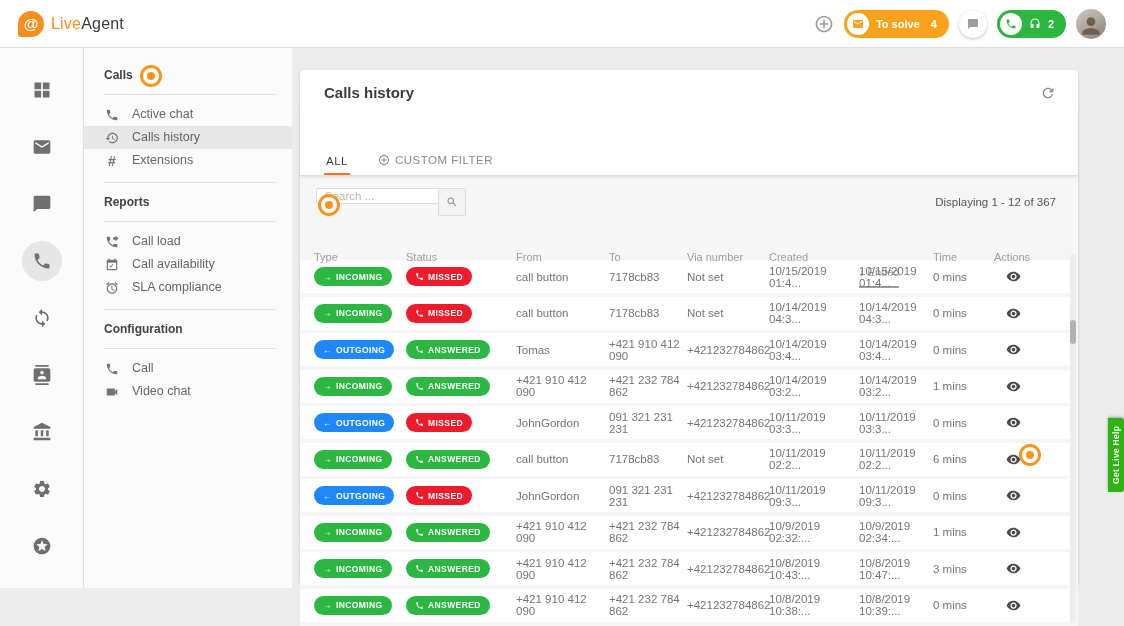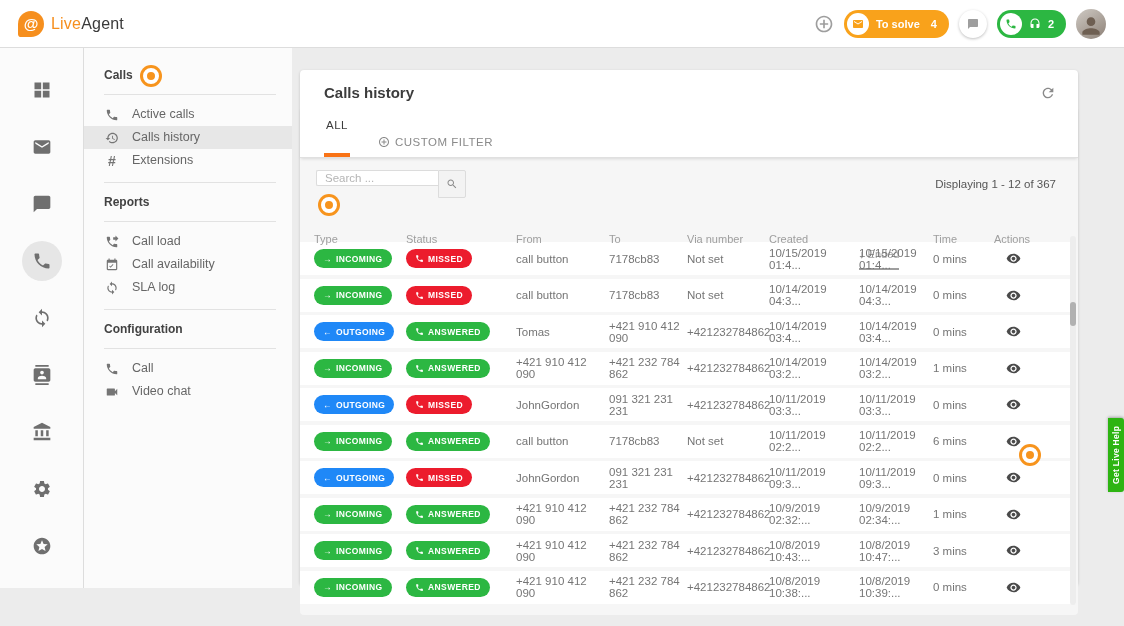--- a/index.html
+++ b/index.html
@@ -37,21 +37,21 @@
   .nav-gap { height:6px; }
 
   
   .content { flex:1; padding:22px 46px 0 8px; }
   .card { background:#fff; border-radius:4px; box-shadow:0 1px 3px rgba(0,0,0,.18); height:515px; position:relative; display:flex; flex-direction:column; }
   .card-head { display:flex; justify-content:space-between; align-items:center; padding:14px 22px 6px 24px; }
   .card-head h1 { font-size:15px; font-weight:bold; color:#3c3c3c; }
   .refresh { background:none; border:none; color:#8a8a8a; cursor:pointer; }
   .tabs { display:flex; align-items:flex-end; gap:26px; padding:6px 22px 0 24px; border-bottom:1px solid #e0e0e0; box-shadow:0 2px 3px -1px rgba(0,0,0,.12); position:relative; z-index:2; }
   .tab { font-size:11.5px; color:#8a8a8a; letter-spacing:.5px; padding:6px 2px 9px; cursor:pointer; display:flex; align-items:center; gap:5px; text-transform:uppercase; }
-  .tab.active { color:#3c3c3c; border-bottom:4px solid #f97316; padding-bottom:22px; }
+  .tab.active { color:#3c3c3c; border-bottom:2px solid #f97316; padding-bottom:6px;margin-top:36px; }
   .card-body { background:#f6f6f6; flex:1; border-radius:0 0 4px 4px; position:relative; padding:0 0 8px 0; }
   .search-row { display:flex; justify-content:space-between; align-items:center; padding:12px 22px 10px 16px; }
   .search-group { display:flex; }
   .search-group input { width:122px; height:16px; border:1px solid #dcdcdc; border-right:none; background:#fff; padding:0 8px; font-size:11.5px; font-family:inherit; color:#555; outline:none; border-radius:2px 0 0 2px; }
   .search-group input::placeholder { color:#b5b5b5; }
   .search-btn { width:28px; height:28px; border:1px solid #dcdcdc; background:#f3f3f3; color:#8a8a8a; display:flex; align-items:center; justify-content:center; cursor:pointer; border-radius:0 2px 2px 0; }
   .displaying { font-size:11.5px; color:#555; }
 
   .thead, .trow { display:grid; grid-template-columns:92px 110px 93px 78px 82px 90px 74px 61px 1fr; align-items:center; padding-left:14px; }
   .thead { height:30px; font-size:11px; color:#9e9e9e; margin-bottom:4px; }
@@ -198,21 +198,21 @@
     </nav>
   <nav class="sidenav" id="sidenav">
       <div class="nav-title">Calls</div>
       <hr class="nav-hr">
       <div class="nav-item">
         <span class="nico">
           <svg width="14" height="14" viewBox="0 0 24 24" fill="currentColor">
             <path d="M6.62 10.79c1.44 2.83 3.76 5.14 6.59 6.59l2.2-2.21c.27-.27.67-.36 1.02-.24 1.12.37 2.33.57 3.57.57.55 0 1 .45 1 1V20c0 .55-.45 1-1 1-9.39 0-17-7.61-17-17 0-.55.45-1 1-1h3.5c.55 0 1 .45 1 1 0 1.25.2 2.45.57 3.57.11.35.03.74-.25 1.02l-2.2 2.2z"></path>
           </svg>
         </span>
-        <span>Active calls</span>
+        <span>Active chat</span>
       </div>
       <div class="nav-item active">
         <span class="nico">
           <svg width="14" height="14" viewBox="0 0 24 24" fill="currentColor">
             <path d="M13 3c-4.97 0-9 4.03-9 9H1l3.89 3.89.07.14L9 12H6c0-3.87 3.13-7 7-7s7 3.13 7 7-3.13 7-7 7c-1.93 0-3.68-.79-4.94-2.06l-1.42 1.42C8.27 19.99 10.51 21 13 21c4.97 0 9-4.03 9-9s-4.03-9-9-9zm-1 5v5l4.28 2.54.72-1.21-3.5-2.08V8H12z"></path>
           </svg>
         </span>
         <span>Calls history</span>
       </div>
       <div class="nav-item">
@@ -237,24 +237,24 @@
         <span class="nico">
           <svg width="14" height="14" viewBox="0 0 24 24" fill="currentColor">
             <path d="M19 3h-1V1h-2v2H8V1H6v2H5c-1.11 0-1.99.9-1.99 2L3 19c0 1.1.89 2 2 2h14c1.1 0 2-.9 2-2V5c0-1.1-.9-2-2-2zm0 16H5V8h14v11zM9.5 16.5l-2.25-2.25 1.06-1.06 1.19 1.18 3.94-3.93 1.06 1.06-5 5z"></path>
           </svg>
         </span>
         <span>Call availability</span>
       </div>
       <div class="nav-item">
         <span class="nico">
           <svg width="14" height="14" viewBox="0 0 24 24" fill="currentColor">
-            <path d="M12 4V1L8 5l4 4V6c3.31 0 6 2.69 6 6 0 1.01-.25 1.97-.7 2.8l1.46 1.46C19.54 15.03 20 13.57 20 12c0-4.42-3.58-8-8-8zm0 14c-3.31 0-6-2.69-6-6 0-1.01.25-1.97.7-2.8L5.24 7.74C4.46 8.97 4 10.43 4 12c0 4.42 3.58 8 8 8v3l4-4-4-4v3z"></path>
-          </svg>
-        </span>
-        <span>SLA log</span>
+            <path d="M22 5.72l-4.6-3.86-1.29 1.53 4.6 3.86L22 5.72zM7.88 3.39L6.6 1.86 2 5.71l1.29 1.53 4.59-3.85zM12.5 8H11v6l4.75 2.85.75-1.23-4-2.37V8zM12 4c-4.97 0-9 4.03-9 9s4.02 9 9 9c4.97 0 9-4.03 9-9s-4.03-9-9-9zm0 16c-3.87 0-7-3.13-7-7s3.13-7 7-7 7 3.13 7 7-3.13 7-7 7z"></path>
+          </svg>
+        </span>
+        <span>SLA compliance</span>
       </div>
       <div class="nav-gap"></div>
       <hr class="nav-hr">
       <div class="nav-title">Configuration</div>
       <hr class="nav-hr">
       <div class="nav-item">
         <span class="nico">
           <svg width="14" height="14" viewBox="0 0 24 24" fill="currentColor">
             <path d="M6.62 10.79c1.44 2.83 3.76 5.14 6.59 6.59l2.2-2.21c.27-.27.67-.36 1.02-.24 1.12.37 2.33.57 3.57.57.55 0 1 .45 1 1V20c0 .55-.45 1-1 1-9.39 0-17-7.61-17-17 0-.55.45-1 1-1h3.5c.55 0 1 .45 1 1 0 1.25.2 2.45.57 3.57.11.35.03.74-.25 1.02l-2.2 2.2z"></path>
           </svg>

